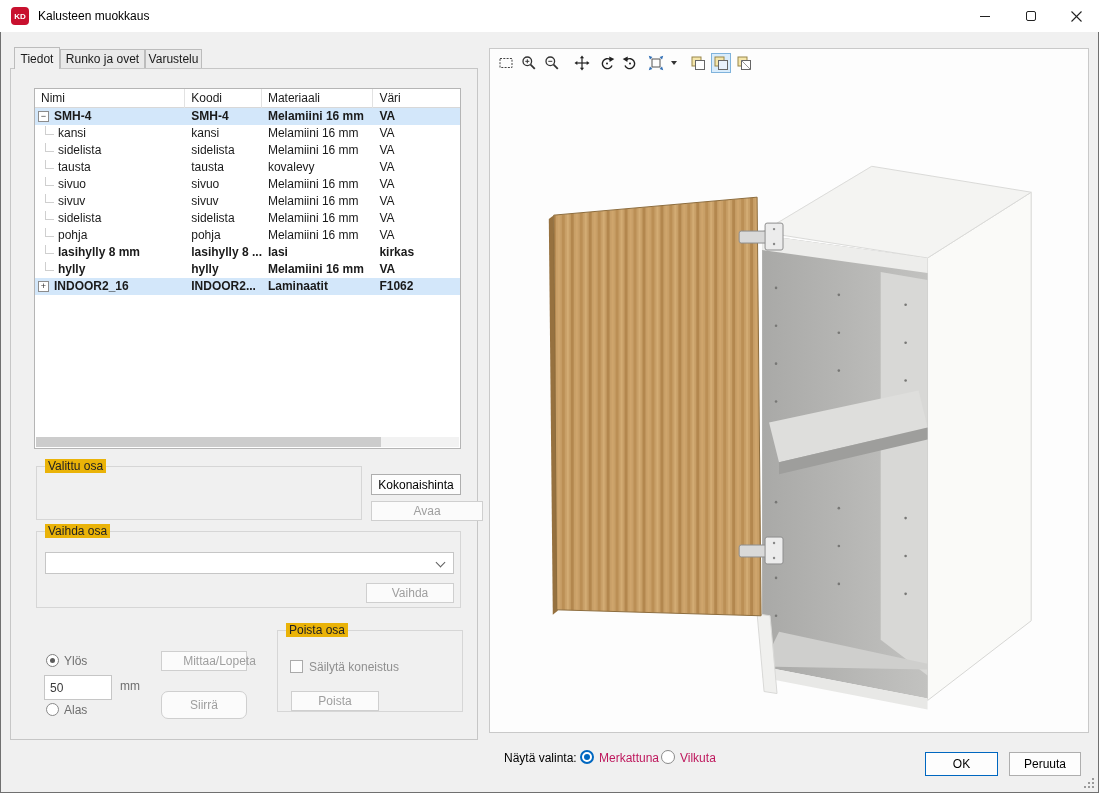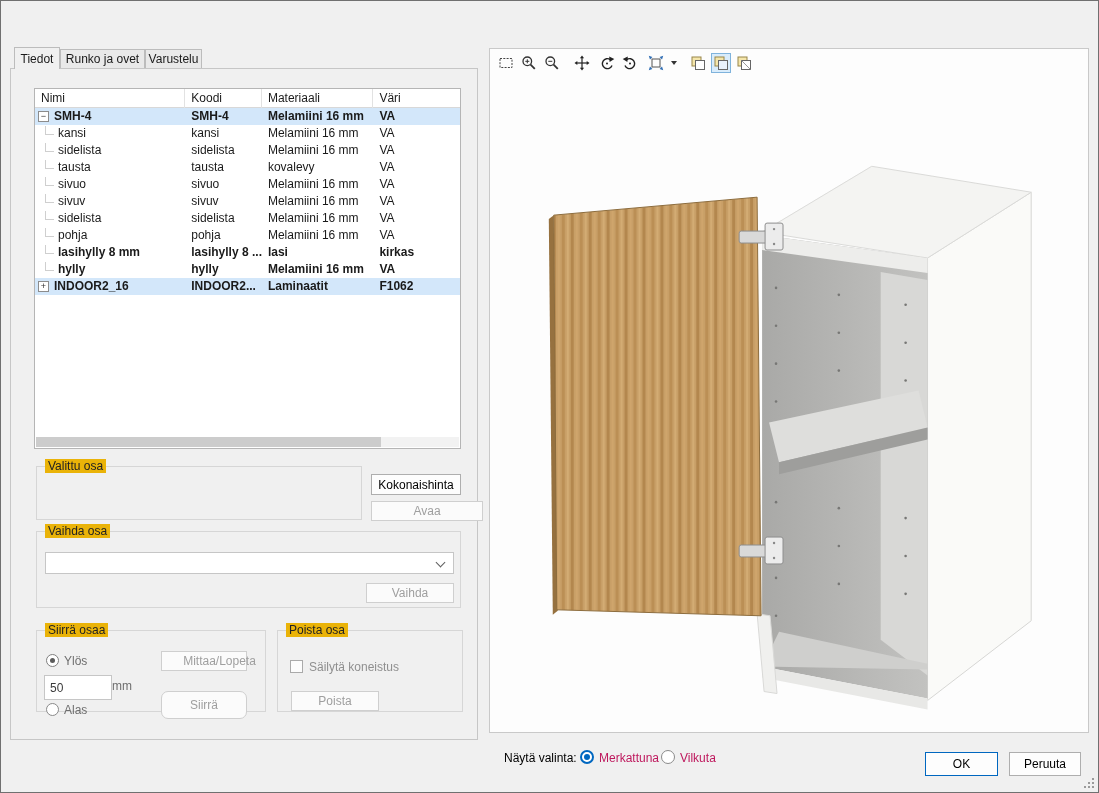--- a/index.html
+++ b/index.html
@@ -69,20 +69,36 @@
   .flabel-dark{position:absolute;color:#be185d;}
   .grip{position:absolute;right:4px;bottom:4px;width:11px;height:11px;}
   .grip::before{content:"";position:absolute;left:0;top:0;width:2px;height:2px;background:transparent;
     box-shadow:8px 0 #9a9a9a,4px 4px #9a9a9a,8px 4px #9a9a9a,0 8px #9a9a9a,4px 8px #9a9a9a,8px 8px #9a9a9a;}
 </style>
 </head>
 <body>
 
 <div id="dialog">
 
+  <div class="titlebar">
+    <div class="app-icon">KD</div>
+    <span class="title-text">Kalusteen muokkaus</span>
+    <button class="winbtn" style="left:962px;">
+        <span class="min-glyph"></span>
+      </button>
+    <button class="winbtn" style="left:1008px;">
+        <span class="max-glyph"></span>
+      </button>
+    <button class="winbtn" style="left:1053px;">
+      <svg width="11" height="11" viewBox="0 0 11 11">
+          <line x1="0.5" y1="0.5" x2="10.5" y2="10.5" stroke="#222" stroke-width="1.1"></line>
+          <line x1="10.5" y1="0.5" x2="0.5" y2="10.5" stroke="#222" stroke-width="1.1"></line>
+        </svg>
+    </button>
+  </div>
 
   <div class="tab active" style="left:14px;top:47px;width:46px;height:22px;">
       <span>Tiedot</span>
     </div>
   <div class="tab" style="left:60px;top:49px;width:85px;height:19px;">
       <span>Runko ja ovet</span>
     </div>
   <div class="tab" style="left:145px;top:49px;width:57px;height:19px;">
       <span>Varustelu</span>
     </div>
@@ -210,30 +226,27 @@
 
   <div class="grp" style="left:36px;top:531px;width:425px;height:77px;">
     <span class="grp-label">Vaihda osa</span>
     <div class="combo" style="left:8px;top:20px;width:409px;height:22px;">
       <span></span>
       <span class="combo-chevron"></span>
     </div>
     <button class="btn disabled" style="left:329px;top:51px;width:88px;height:20px;">Vaihda</button>
   </div>
 
-  <div class="grp" style="left:36px;top:630px;width:230px;height:82px;">
-    <span class="grp-label">Siirrä osaa</span>
-  </div>
   <span class="radio gray-on" style="left:46px;top:654px;">
       <span class="dot"></span>
     </span>
   <span class="ctl-label" style="left:64px;top:654px;">Ylös</span>
   <button class="btn disabled" style="left:161px;top:651px;width:86px;height:20px;padding-left:31px;">Mittaa/Lopeta</button>
   <input class="tinput" style="left: 44px; top: 675px; width: 68px; height: 25px;" value="50">
-  <span class="ctl-label" style="left:112px;top:679px;">mm</span>
+  <span class="ctl-label" style="left:120px;top:679px;">mm</span>
   <button class="btn disabled" style="left:161px;top:691px;width:86px;height:28px;border-radius:7px;">Siirrä</button>
   <span class="radio gray-off" style="left:46px;top:703px;"></span>
   <span class="ctl-label" style="left:64px;top:703px;">Alas</span>
 
   <div class="grp" style="left:277px;top:630px;width:186px;height:82px;">
     <span class="grp-label">Poista osa</span>
   </div>
   <span class="checkbox" style="left:290px;top:660px;"></span>
   <span class="ctl-label" style="left:309px;top:660px;color:#8f8f8f;">Säilytä koneistus</span>
   <button class="btn disabled" style="left:291px;top:691px;width:88px;height:20px;">Poista</button>

